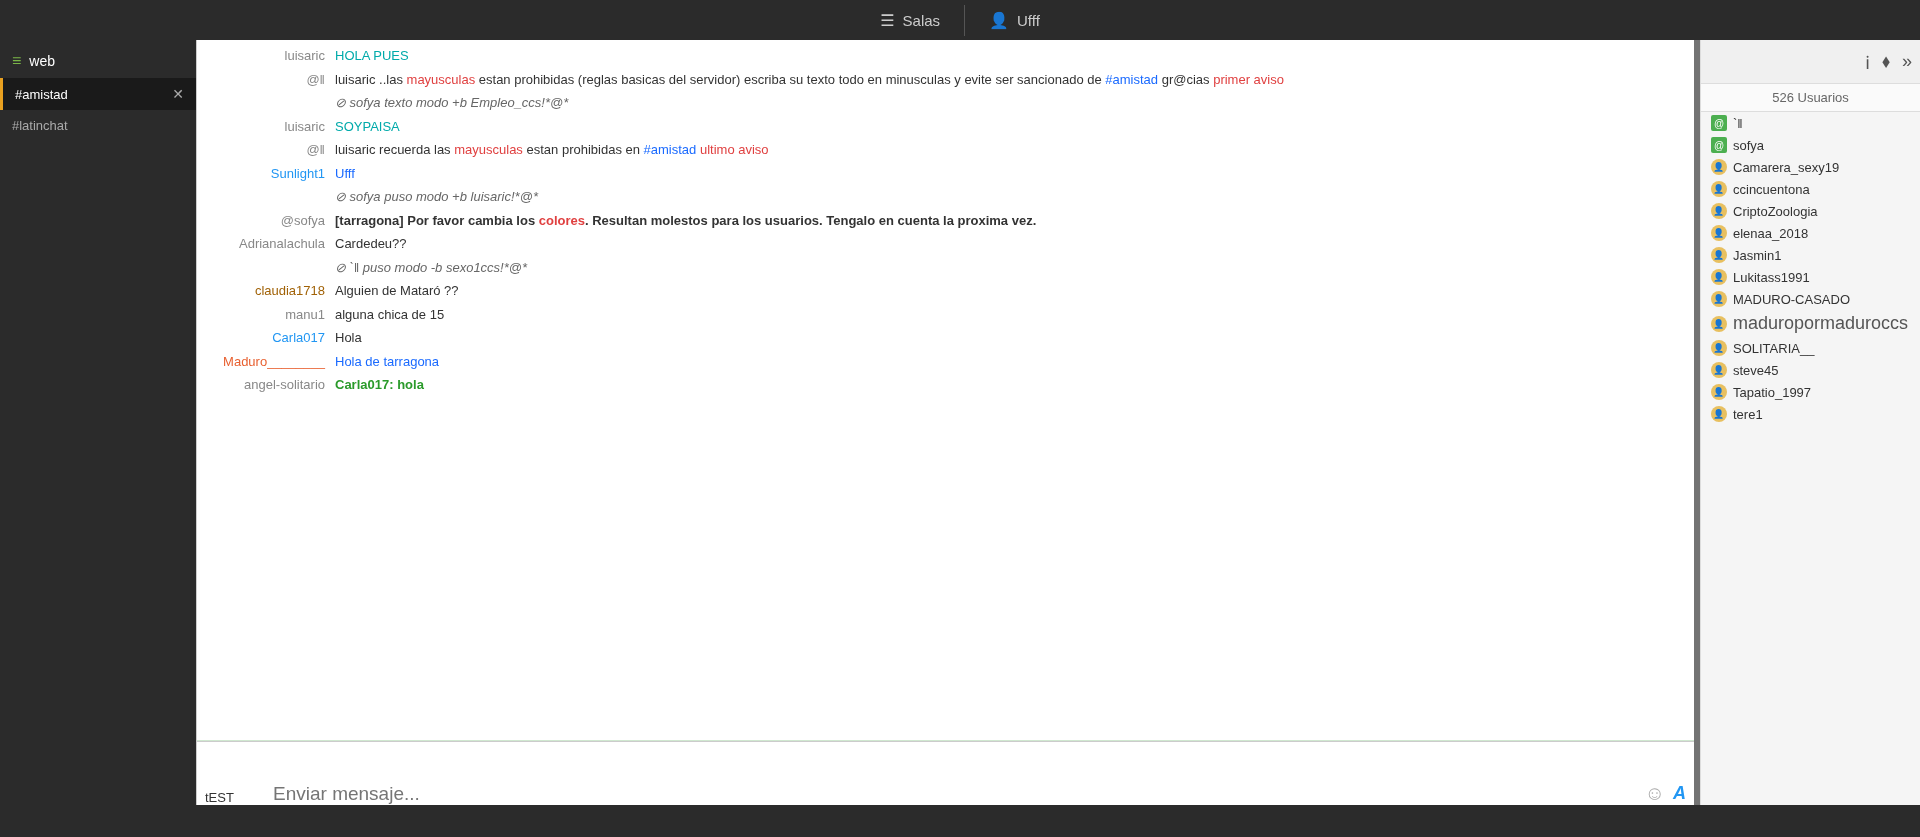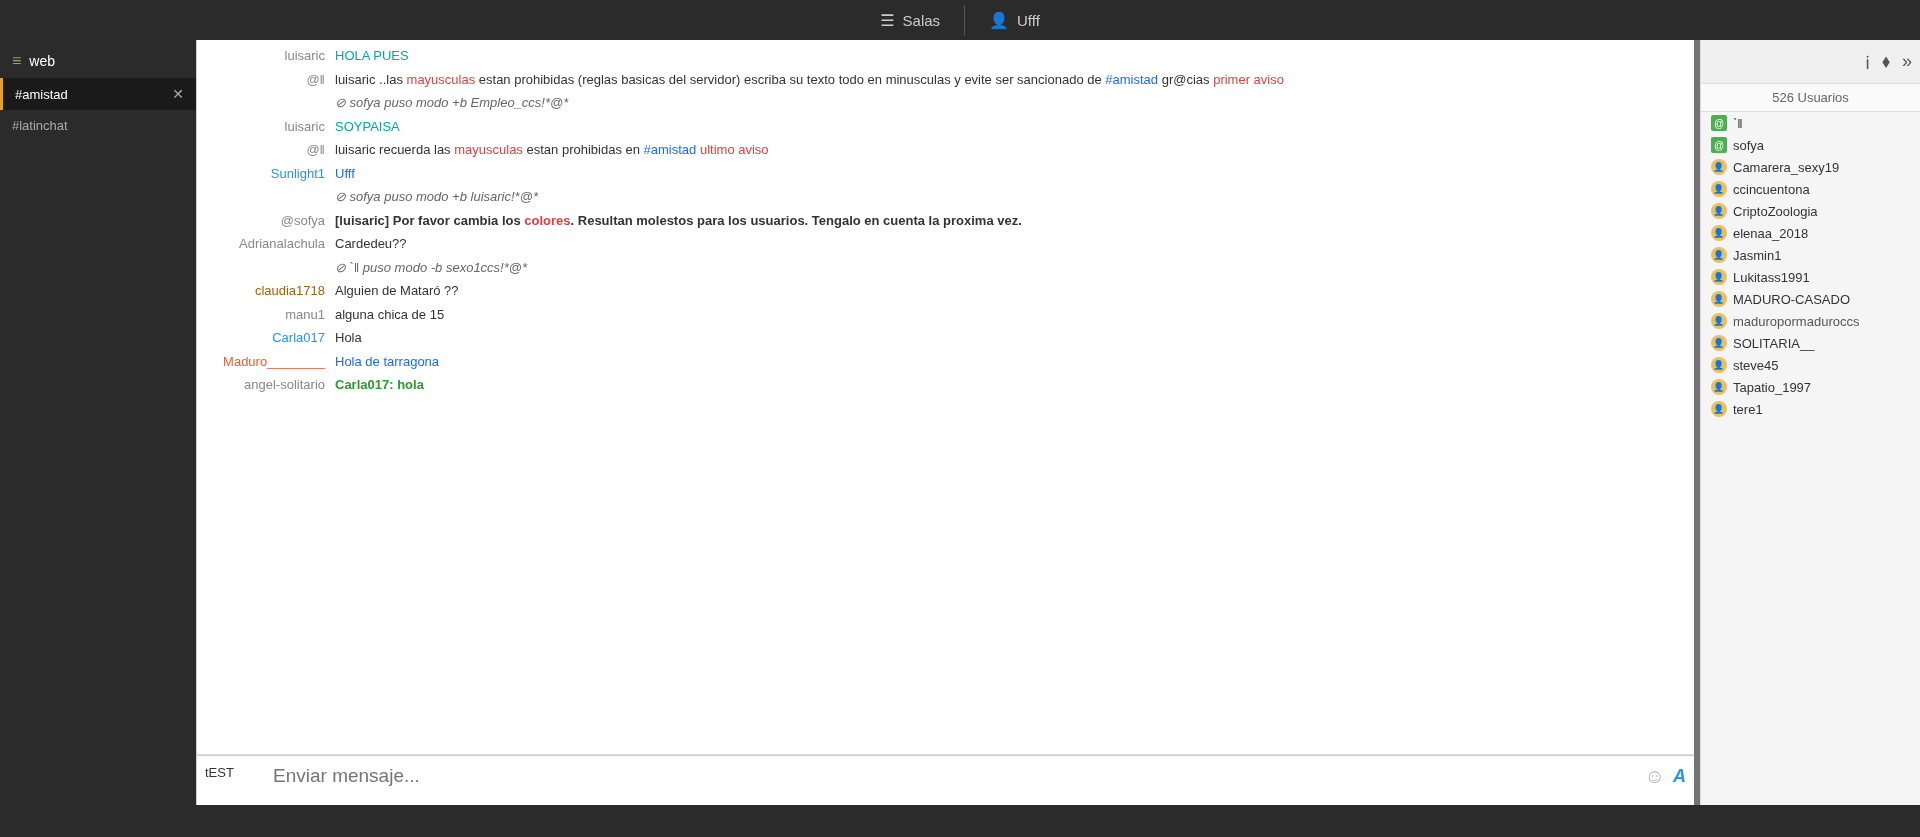--- a/index.html
+++ b/index.html
@@ -125,26 +125,26 @@
     .text-blue { color: #1a6aff; }
     .text-cyan { color: #00aaaa; }
     .text-bold { font-weight: bold; }
     .text-system { color: #666; font-style: italic; }
 
     
     .chat-separator { border-top: 1px solid #d0e8d0; margin: 0; }
 
     
     .chat-input-bar {
-      height: 50px;
-      display: flex;
-      align-items: flex-start;
+      height: 64px;
+      display: flex;
+      align-items: flex-end;
       background: #fff;
       border-top: 1px solid #ccc;
-      padding: 9px 8px;
+      padding: 0 8px;
       gap: 8px;
       flex-shrink: 0;
     }
     .chat-input-nick {
       color: #333;
       font-size: 13px;
       font-weight: normal;
       min-width: 60px;
     }
     .chat-input-field {
@@ -224,21 +224,21 @@
       height: 16px;
       background: #e8c060;
       border-radius: 50%;
       display: flex;
       align-items: center;
       justify-content: center;
       font-size: 10px;
       flex-shrink: 0;
     }
     .user-name { color: #333; font-size: 13px; }
-    .user-name-gray { color: #555; font-size: 13px; }
+    .user-name-gray { color: #555; font-size: 18px; }
 
     
     ::-webkit-scrollbar { width: 8px; }
     ::-webkit-scrollbar-track { background: #f0f0f0; }
     ::-webkit-scrollbar-thumb { background: #bbb; border-radius: 4px; }
 
     
     .bottom-bar {
       height: 32px;
       background: #2b2b2b;
@@ -281,41 +281,41 @@
     <div class="chat-row">
           <div class="chat-nick nick-luisaric">luisaric</div>
           <div class="chat-text"><span class="text-cyan">HOLA PUES</span></div>
         </div>
         <div class="chat-row">
           <div class="chat-nick nick-atll">@‖</div>
           <div class="chat-text"><span class="">luisaric</span><span class=""> ..las </span><span class="text-red">mayusculas</span><span class=""> estan prohibidas (reglas basicas del servidor) escriba su texto todo en minusculas y evite ser sancionado de </span><span class="text-blue">#amistad</span><span class=""> gr@cias </span><span class="text-red">primer aviso</span></div>
         </div>
         <div class="chat-row">
           <div class="chat-nick "></div>
-          <div class="chat-text"><span class="text-system">⊘ sofya puso modo +b Empleo_ccs!*@*</span></div>
+          <div class="chat-text"><span class="text-system">⊘ sofya texto modo +b Empleo_ccs!*@*</span></div>
         </div>
         <div class="chat-row">
           <div class="chat-nick nick-luisaric">luisaric</div>
           <div class="chat-text"><span class="text-cyan">SOYPAISA</span></div>
         </div>
         <div class="chat-row">
           <div class="chat-nick nick-atll">@‖</div>
           <div class="chat-text"><span class="">luisaric</span><span class=""> recuerda las </span><span class="text-red">mayusculas</span><span class=""> estan prohibidas en </span><span class="text-blue">#amistad</span><span class=""> </span><span class="text-red">ultimo aviso</span></div>
         </div>
         <div class="chat-row">
           <div class="chat-nick nick-sunlight">Sunlight1</div>
           <div class="chat-text"><span class="text-blue">Ufff</span></div>
         </div>
         <div class="chat-row">
           <div class="chat-nick "></div>
           <div class="chat-text"><span class="text-system">⊘ sofya puso modo +b luisaric!*@*</span></div>
         </div>
         <div class="chat-row">
           <div class="chat-nick nick-sofya">@sofya</div>
-          <div class="chat-text"><span class="text-bold">[luisaric] Por favor cambia los </span><span class="text-red text-bold">colores</span><span class="text-bold">. Resultan molestos para los usuarios. Tengalo en cuenta la proxima vez.</span></div>
+          <div class="chat-text"><span class="text-bold">[tarragona] Por favor cambia los </span><span class="text-red text-bold">colores</span><span class="text-bold">. Resultan molestos para los usuarios. Tengalo en cuenta la proxima vez.</span></div>
         </div>
         <div class="chat-row">
           <div class="chat-nick nick-adriana">Adrianalachula</div>
           <div class="chat-text"><span class="">Cardedeu??</span></div>
         </div>
         <div class="chat-row">
           <div class="chat-nick "></div>
           <div class="chat-text"><span class="text-system">⊘ `‖ puso modo -b sexo1ccs!*@*</span></div>
         </div>
         <div class="chat-row">

